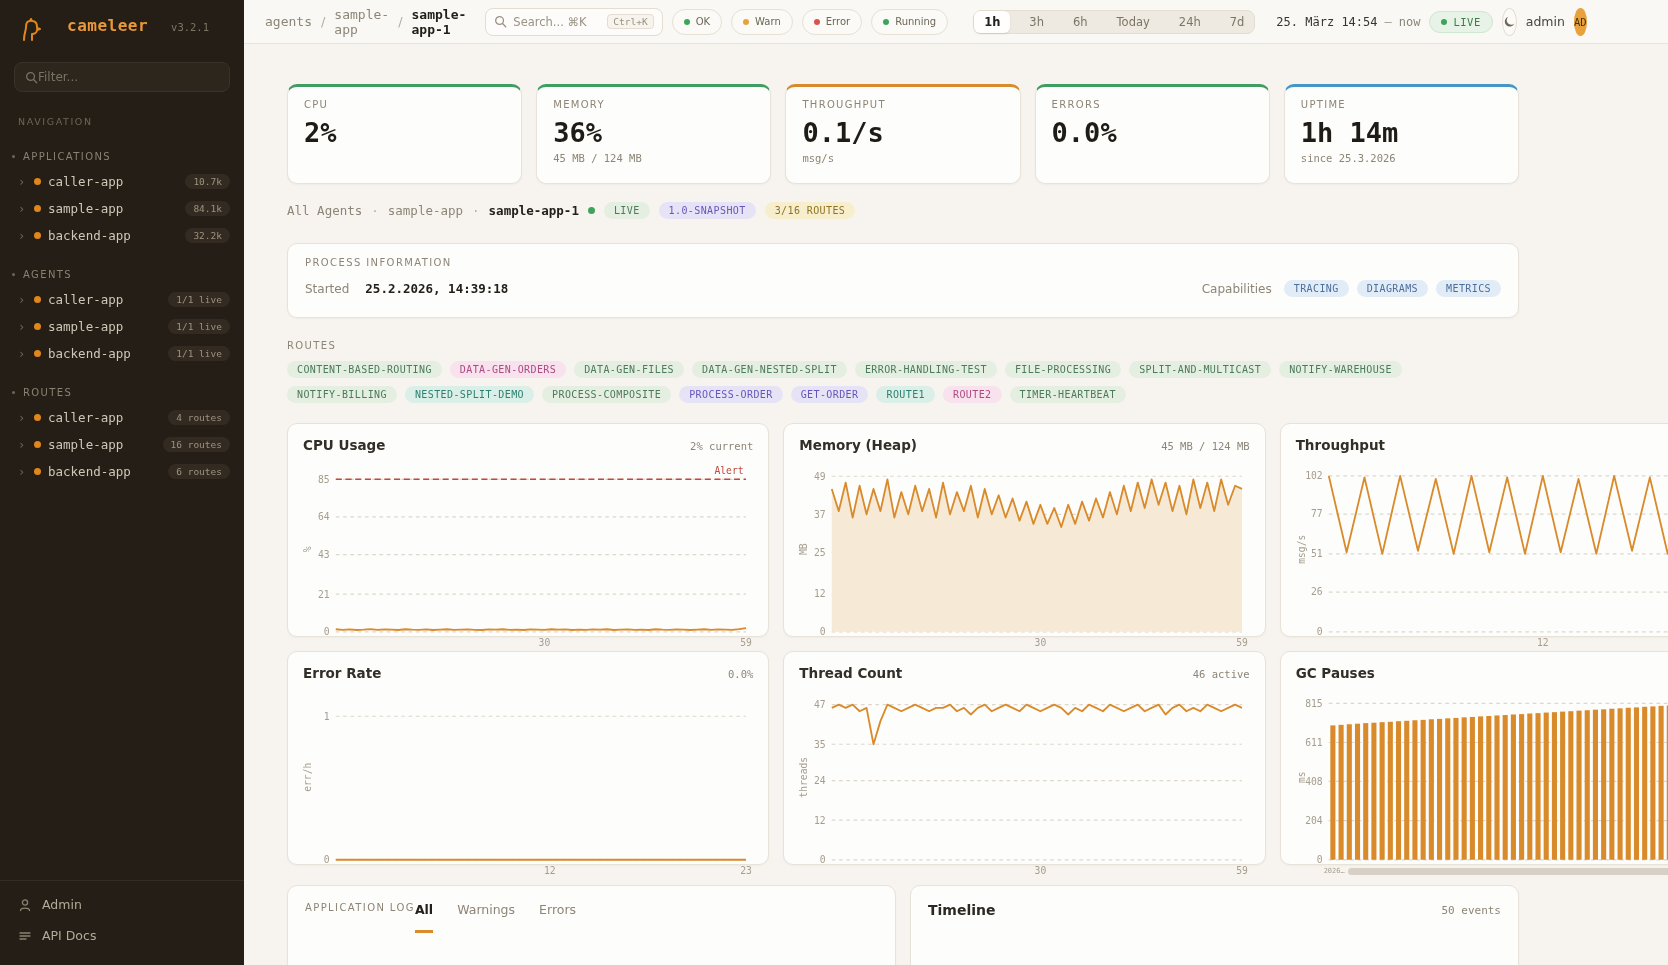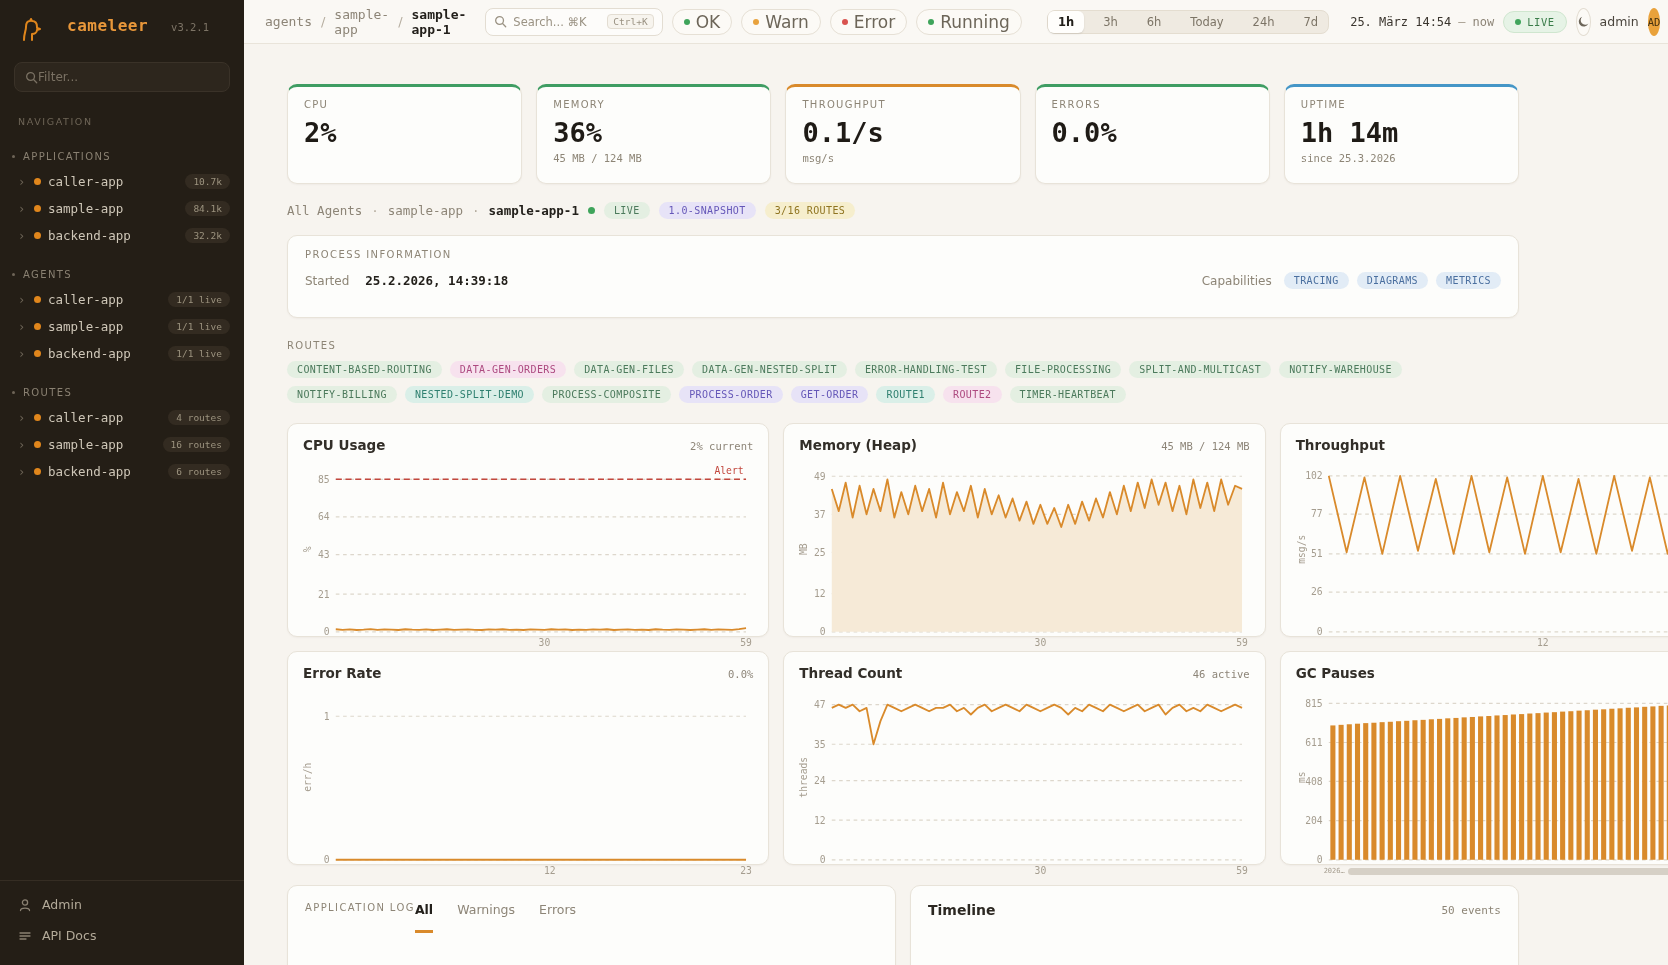--- a/index.html
+++ b/index.html
@@ -32,21 +32,21 @@
   
   .main { flex:1; display:flex; flex-direction:column; height:100%; overflow:hidden; }
   .topbar { height:44px; min-height:44px; background:#faf8f4; border-bottom:1px solid #e9e4da; display:flex; align-items:center; gap:9px; padding:0 118px 0 21px; }
   .crumb { font-family:"DejaVu Sans Mono", monospace; font-size:13px; color:#8d8577; cursor:pointer; }
   .crumb-sep { color:#b5ad9f; }
   .crumb-current { font-family:"DejaVu Sans Mono", monospace; font-size:13px; color:#23201b; font-weight:bold; }
   .search-pill { margin-left:10px; width:178px; height:28px; background:#fdfcfa; border:1px solid #e3ddd2; border-radius:8px; display:flex; align-items:center; gap:6px; padding:0 8px; color:#9a9283; }
   .search-pill input { border:none; outline:none; background:transparent; font-size:11.5px; color:#55504a; width:88px; font-family:"DejaVu Sans", sans-serif; }
   .search-pill input::placeholder { color:#9a9283; }
   .kbd { margin-left:auto; font-family:"DejaVu Sans Mono", monospace; font-size:9.5px; color:#9a9283; border:1px solid #e3ddd2; border-radius:4px; padding:1px 5px; background:#f7f4ee; }
-  .filter-chip { height:26px; border:1px solid #e6e0d5; background:#fcfaf6; border-radius:999px; display:flex; align-items:center; gap:6px; padding:0 11px; font-size:17px; color:#6d6659; cursor:pointer; }
+  .filter-chip { height:26px; border:1px solid #e6e0d5; background:#fcfaf6; border-radius:999px; display:flex; align-items:center; gap:6px; padding:0 11px; font-size:10px; color:#6d6659; cursor:pointer; }
   .fdot { width:6px; height:6px; border-radius:50%; background:#999; }
   .trange { margin-left:16px; background:#efeae1; border:1px solid #e4ddd0; border-radius:8px; display:flex; padding:0; gap:9px; }
   .trange-btn { border:none; background:transparent; font-size:11.5px; color:#7c7466; padding:4px 10px; border-radius:6px; cursor:pointer; font-family:"DejaVu Sans", sans-serif; }
   .trange-btn.active { background:#fffefc; color:#23201b; font-weight:bold; box-shadow:0 1px 2px rgba(0,0,0,.1); }
   .dt { margin-left:12px; display:flex; align-items:center; gap:7px; font-family:"DejaVu Sans Mono", monospace; font-size:12px; color:#3a352e; white-space:nowrap; }
   .dt .dash { color:#a29a8b; }
   .dt .now { color:#8d8577; }
   .live-pill { margin-left:auto; display:flex; align-items:center; gap:6px; background:#e6f3e6; border:1px solid #cfe6cf; color:#3a7d4a; font-family:"DejaVu Sans Mono", monospace; font-size:10.5px; border-radius:999px; padding:4px 11px; letter-spacing:.5px; }
   .live-dot { width:6px; height:6px; border-radius:50%; background:#3fa45b; }
   .moon-btn { width:28px; height:28px; border-radius:50%; border:1px solid #e3ddd2; background:#fcfaf6; display:flex; align-items:center; justify-content:center; cursor:pointer; color:#6d665a; }
@@ -68,21 +68,21 @@
   .abar-sep { color:#b5ad9f; }
   .gdot { width:7px; height:7px; border-radius:50%; background:#3fa45b; }
   .badge { font-family:"DejaVu Sans Mono", monospace; font-size:10px; letter-spacing:.4px; padding:3px 10px; border-radius:999px; background:#eee; color:#555; white-space:nowrap; }
   .v-green  { background:#e4efe2; color:#4c7a5c; }
   .v-pink   { background:#f7e2ee; color:#ad4a80; }
   .v-purple { background:#e7e3f7; color:#6557b8; }
   .v-teal   { background:#daefe8; color:#2f8070; }
   .v-yellow { background:#f6eecd; color:#8f7420; }
   .v-blue   { background:#e2ecf6; color:#4a6f9f; }
 
-  .process-card { width:1232px; margin-top:16px; padding:13px 17px 28px; }
+  .process-card { width:1232px; margin-top:24px; padding:13px 17px 20px; }
   .section-label { font-size:10px; letter-spacing:1.4px; color:#8d8576; }
   .proc-row { display:flex; align-items:center; margin-top:12px; }
   .proc-label { font-size:12px; color:#8d8576; margin-right:16px; }
   .proc-value { font-family:"DejaVu Sans Mono", monospace; font-size:12.5px; font-weight:bold; color:#23201b; }
   .proc-right { margin-left:auto; display:flex; align-items:center; gap:8px; }
 
   .routes-wrap { width:1232px; margin-top:22px; }
   .routes-badges { display:flex; flex-wrap:wrap; gap:8px 8px; margin-top:10px; }
 
   .charts-grid { width:1475px; display:grid; grid-template-columns:1fr 1fr 1fr; gap:14px; margin-top:20px; }

